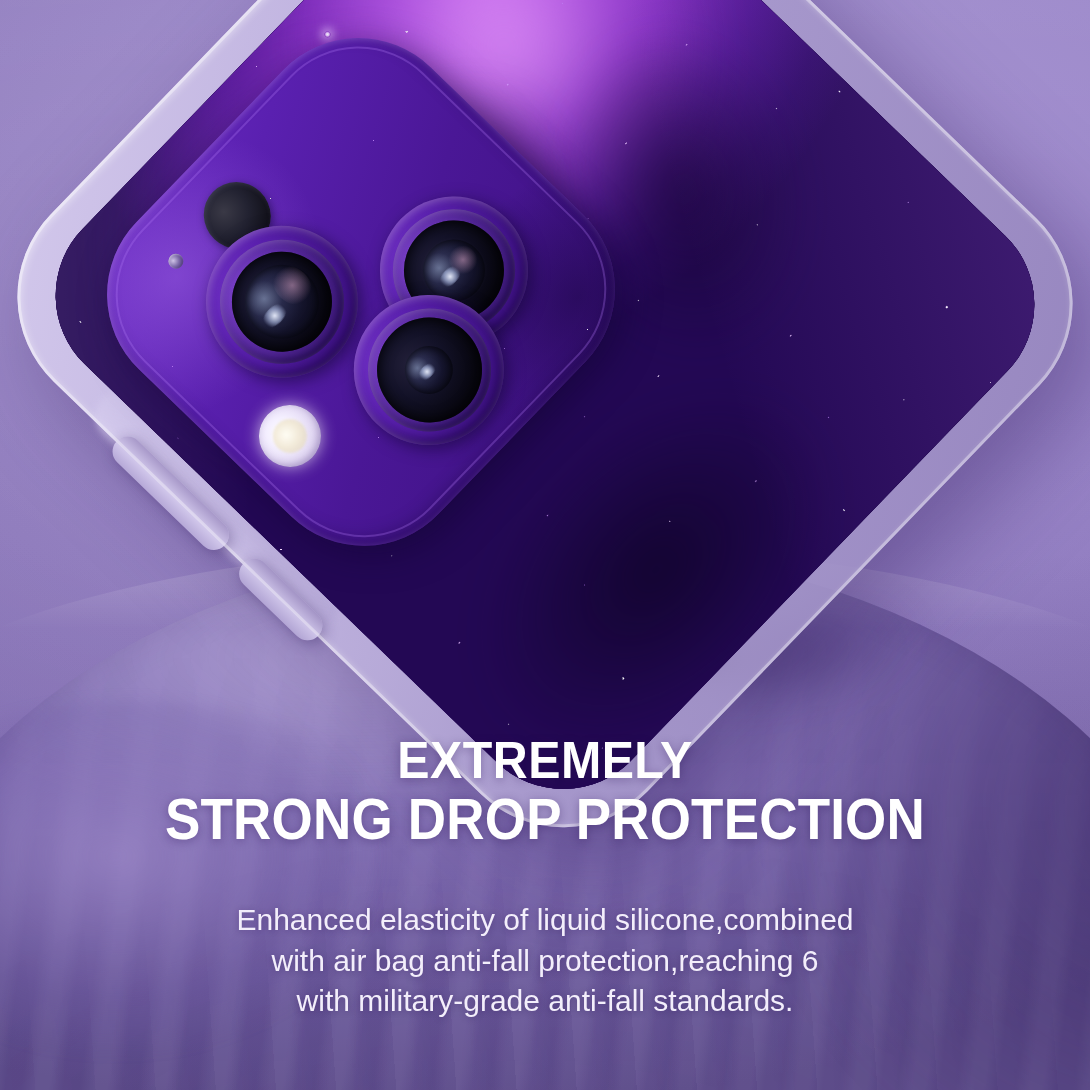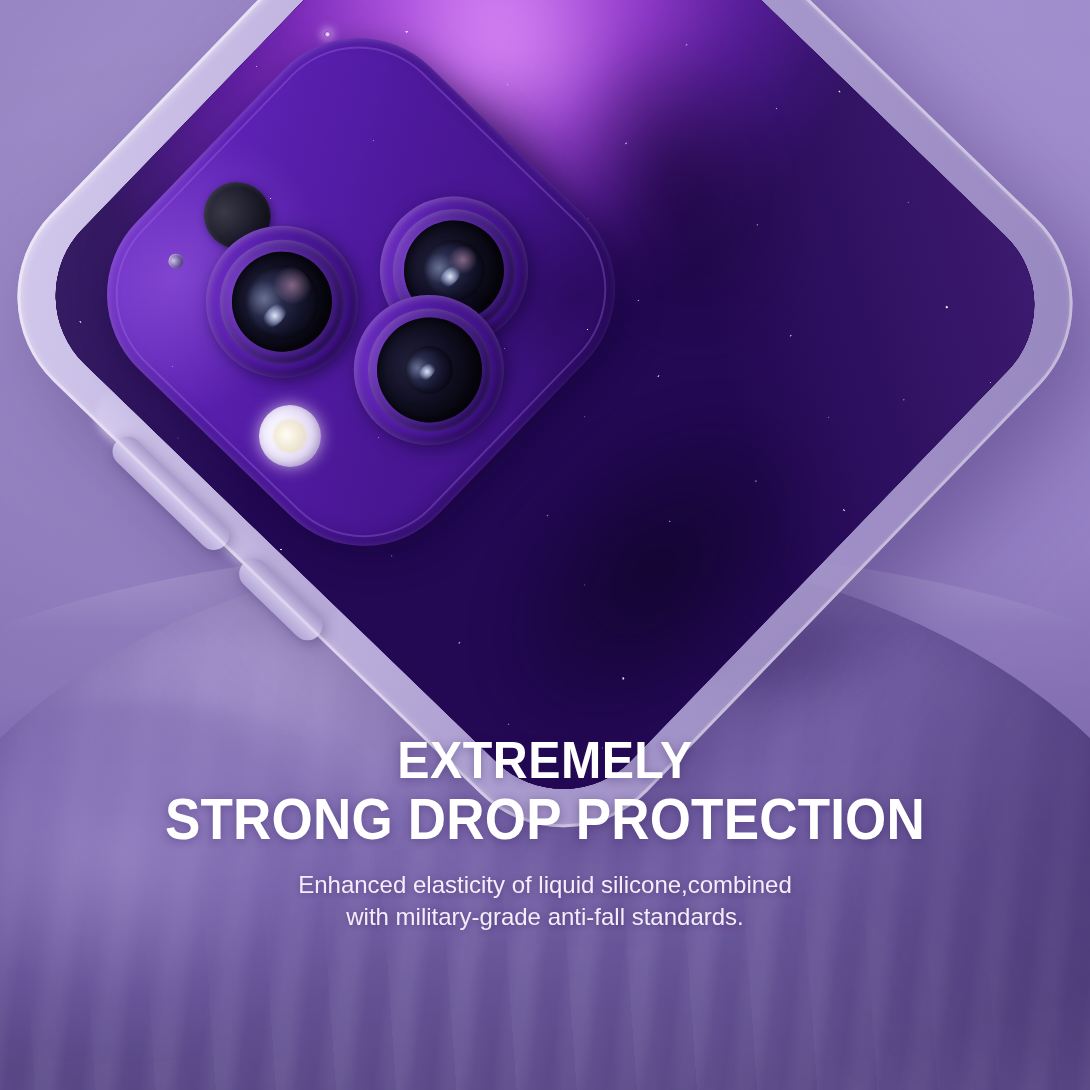--- a/index.html
+++ b/index.html
@@ -426,23 +426,23 @@
     font-weight:800;
     font-size:52px;
     line-height:.98;
     letter-spacing:.5px;
     transform:scaleX(.93);
     text-shadow:0 2px 10px rgba(40,18,80,.35);
     margin:0;
   }
   .headline .l2{ font-size:57px; letter-spacing:.2px; display:block; margin-top:6px;}
   .subcopy{
-    margin:21px auto 0;
+    margin:52px auto 0;
     width:720px;
-    font-size:24px;
+    font-size:30px;
     line-height:1.36;
     font-weight:400;
     color:#f3eefb;
     text-shadow:0 1px 6px rgba(40,18,80,.35);
   }
   .subcopy span{display:block;}
 </style>
 </head>
 <body>
 
@@ -529,17 +529,18 @@
     </div>
   </div>
 
   <div class="copy">
     <h1 class="headline">
       <span class="l1">EXTREMELY</span>
       <span class="l2">STRONG DROP PROTECTION</span>
     </h1>
     <p class="subcopy">
       <span>Enhanced elasticity of liquid silicone,combined</span>
+      <span>with air bag anti-fall protection,reaching 6</span>
       <span>with military-grade anti-fall standards.</span>
     </p>
   </div>
 
 </div>
 
 </body></html>

